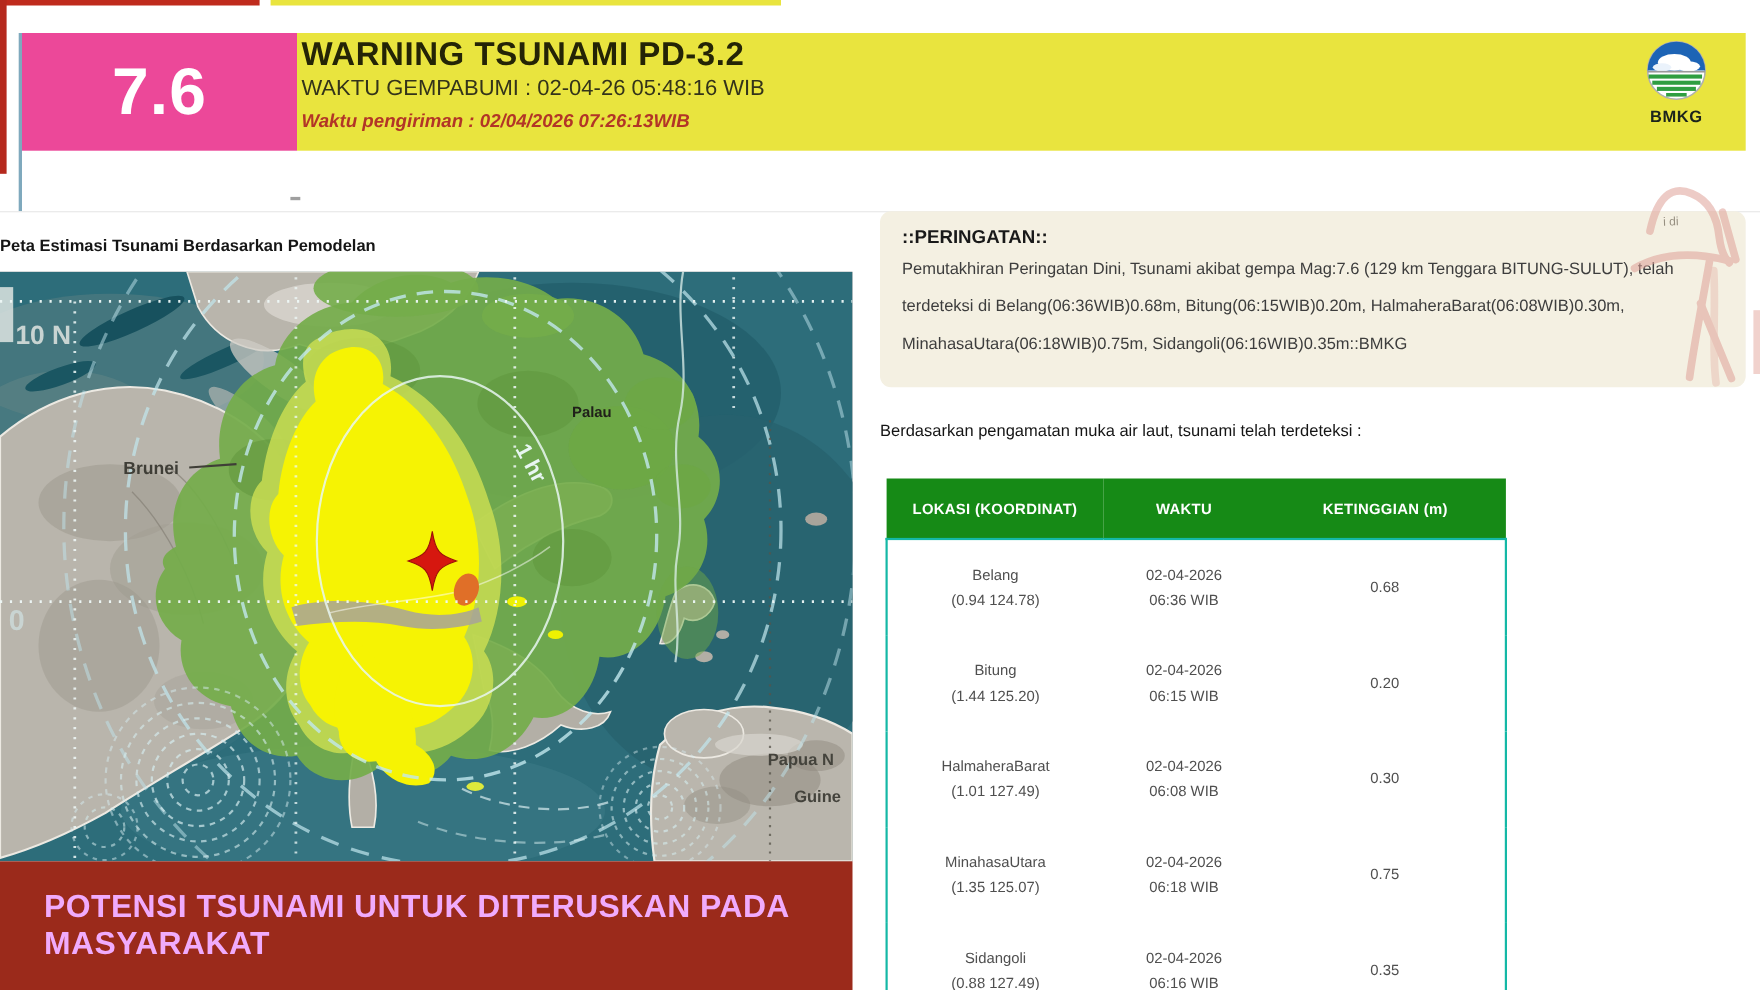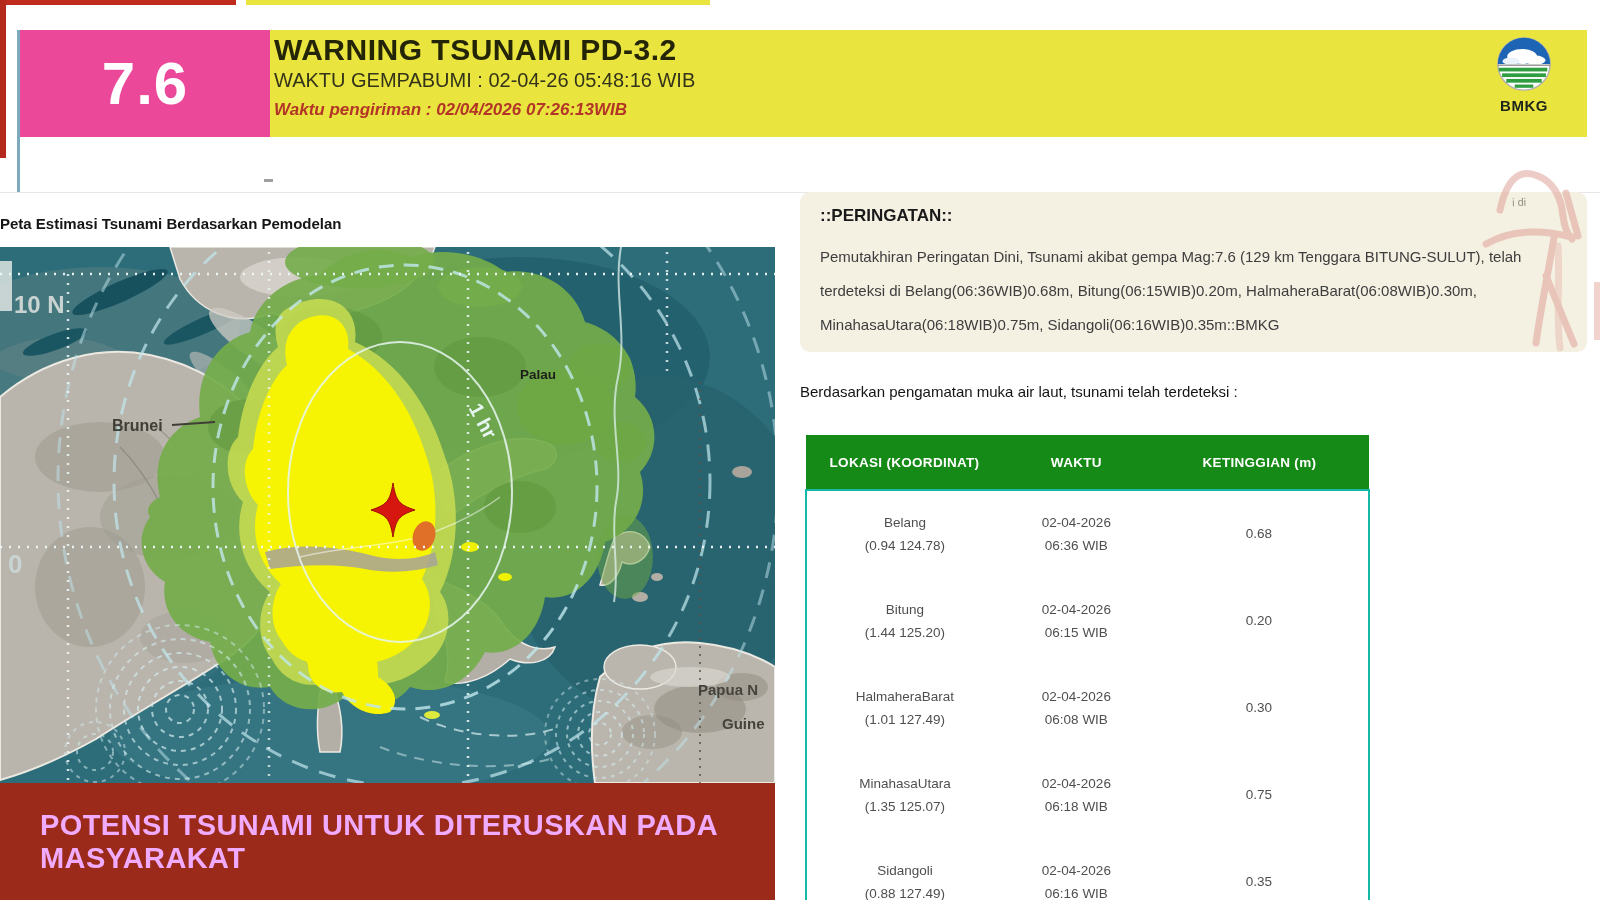--- a/index.html
+++ b/index.html
@@ -32,21 +32,21 @@
              font-weight:bold;color:#151515;}
   #map-wrap{left:0;top:247px;width:775px;height:536px;background:#a3a3a3;}
   #maroon-banner{left:0;top:783px;width:775px;height:117px;background:#9b2a1b;
                  display:flex;align-items:center;justify-content:center;}
   #maroon-banner .txt{color:#f0abfc;font-size:29px;font-weight:bold;letter-spacing:.4px;margin-left:40px;}
 
   
   #warning-panel{left:800px;top:192px;width:787px;height:160px;background:#f4f0e2;
                  border-radius:10px;box-sizing:border-box;padding:14px 20px;}
   #warning-heading{font-size:17px;font-weight:bold;color:#191919;}
-  #warning-body{margin-top:14px;font-size:15px;color:#3d3d3d;line-height:2.25;width:100%;}
+  #warning-body{margin-top:2px;font-size:15px;color:#3d3d3d;line-height:2.25;width:100%;}
   #obs-intro{left:800px;top:383px;font-size:15px;color:#141414;}
   #table-wrap{left:805px;top:410px;width:565px;margin-top:25px;}
   table{width:100%;border-collapse:collapse;table-layout:fixed;}
   thead th{background:#168a16;color:#ffffff;font-size:13.5px;font-weight:bold;
            height:52px;letter-spacing:.3px;}
   th.c1{width:35%;} th.c2{width:26%;} th.c3{width:39%;}
   tbody{border:2px solid #14b8a6;}
   tbody td{background:#ffffff;text-align:center;vertical-align:middle;height:85px;
            font-size:13.5px;color:#4f4f4f;line-height:1.7;}
 

